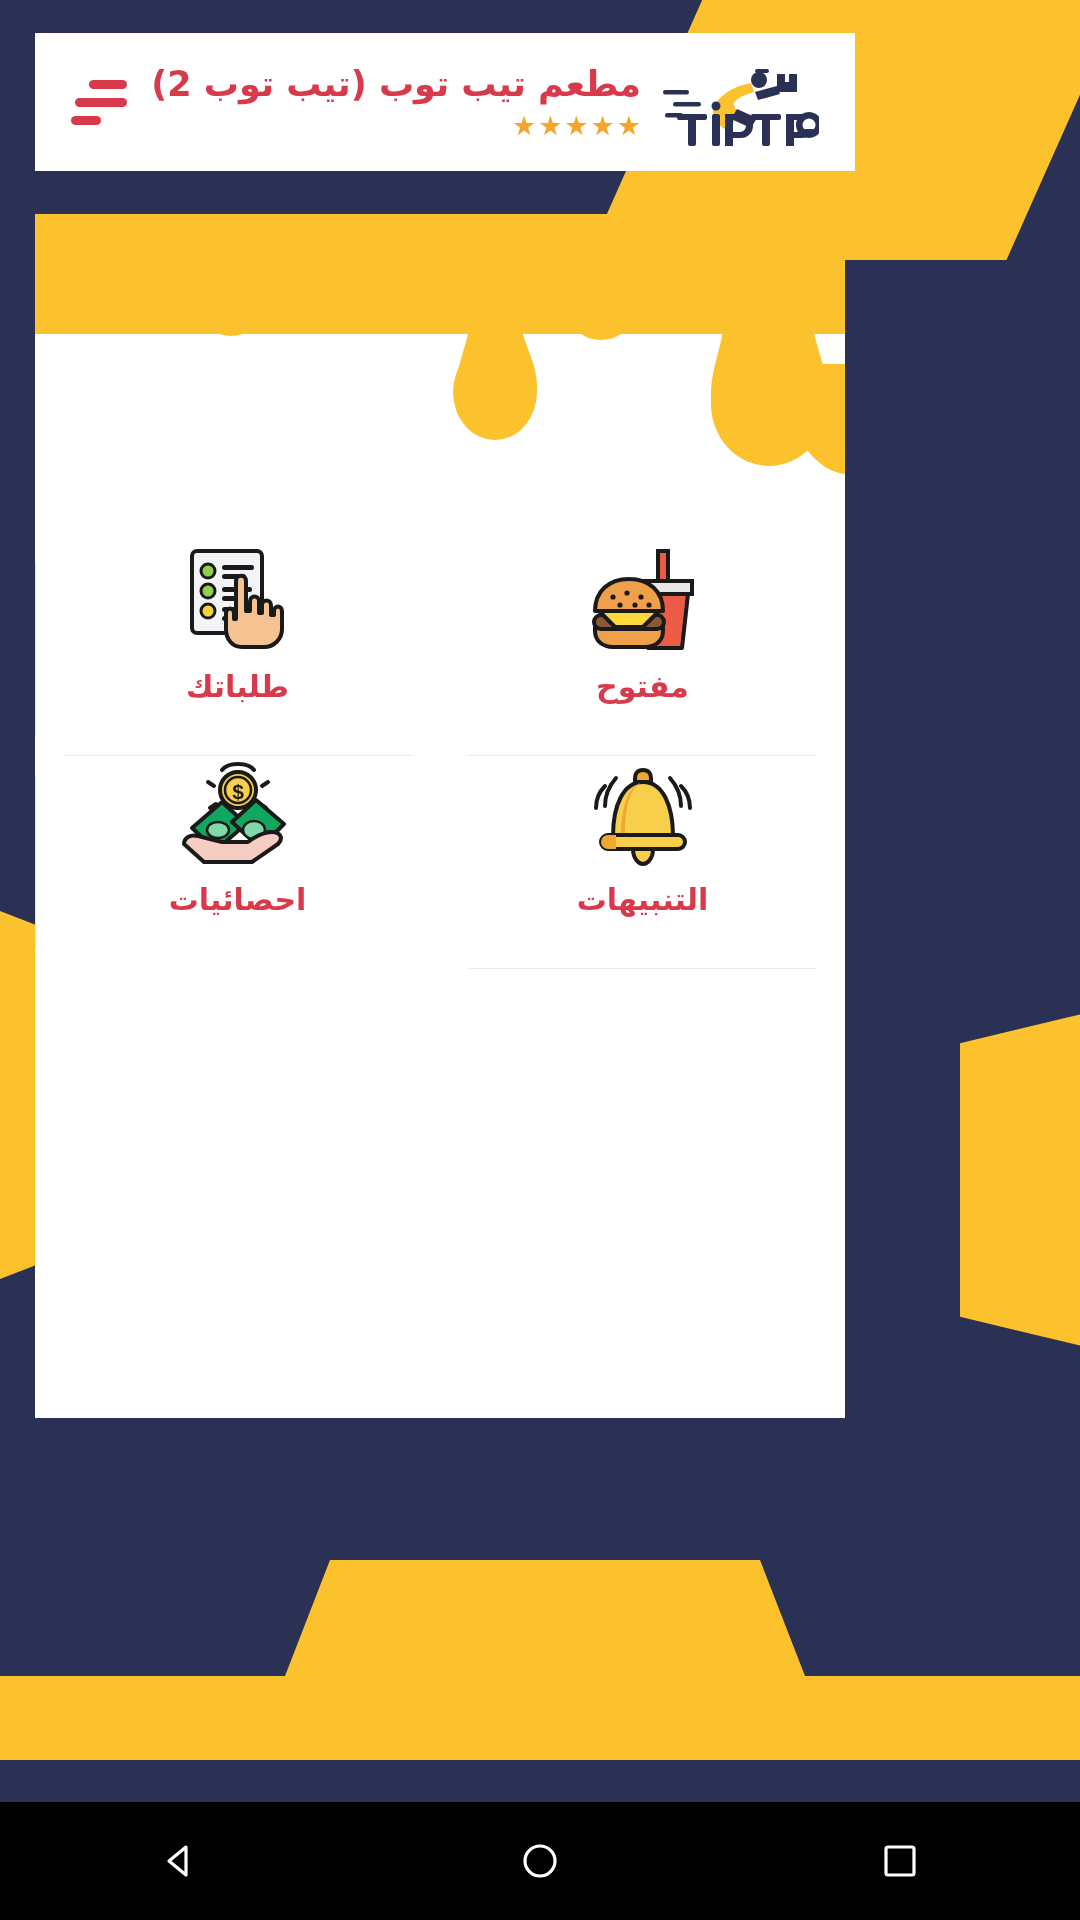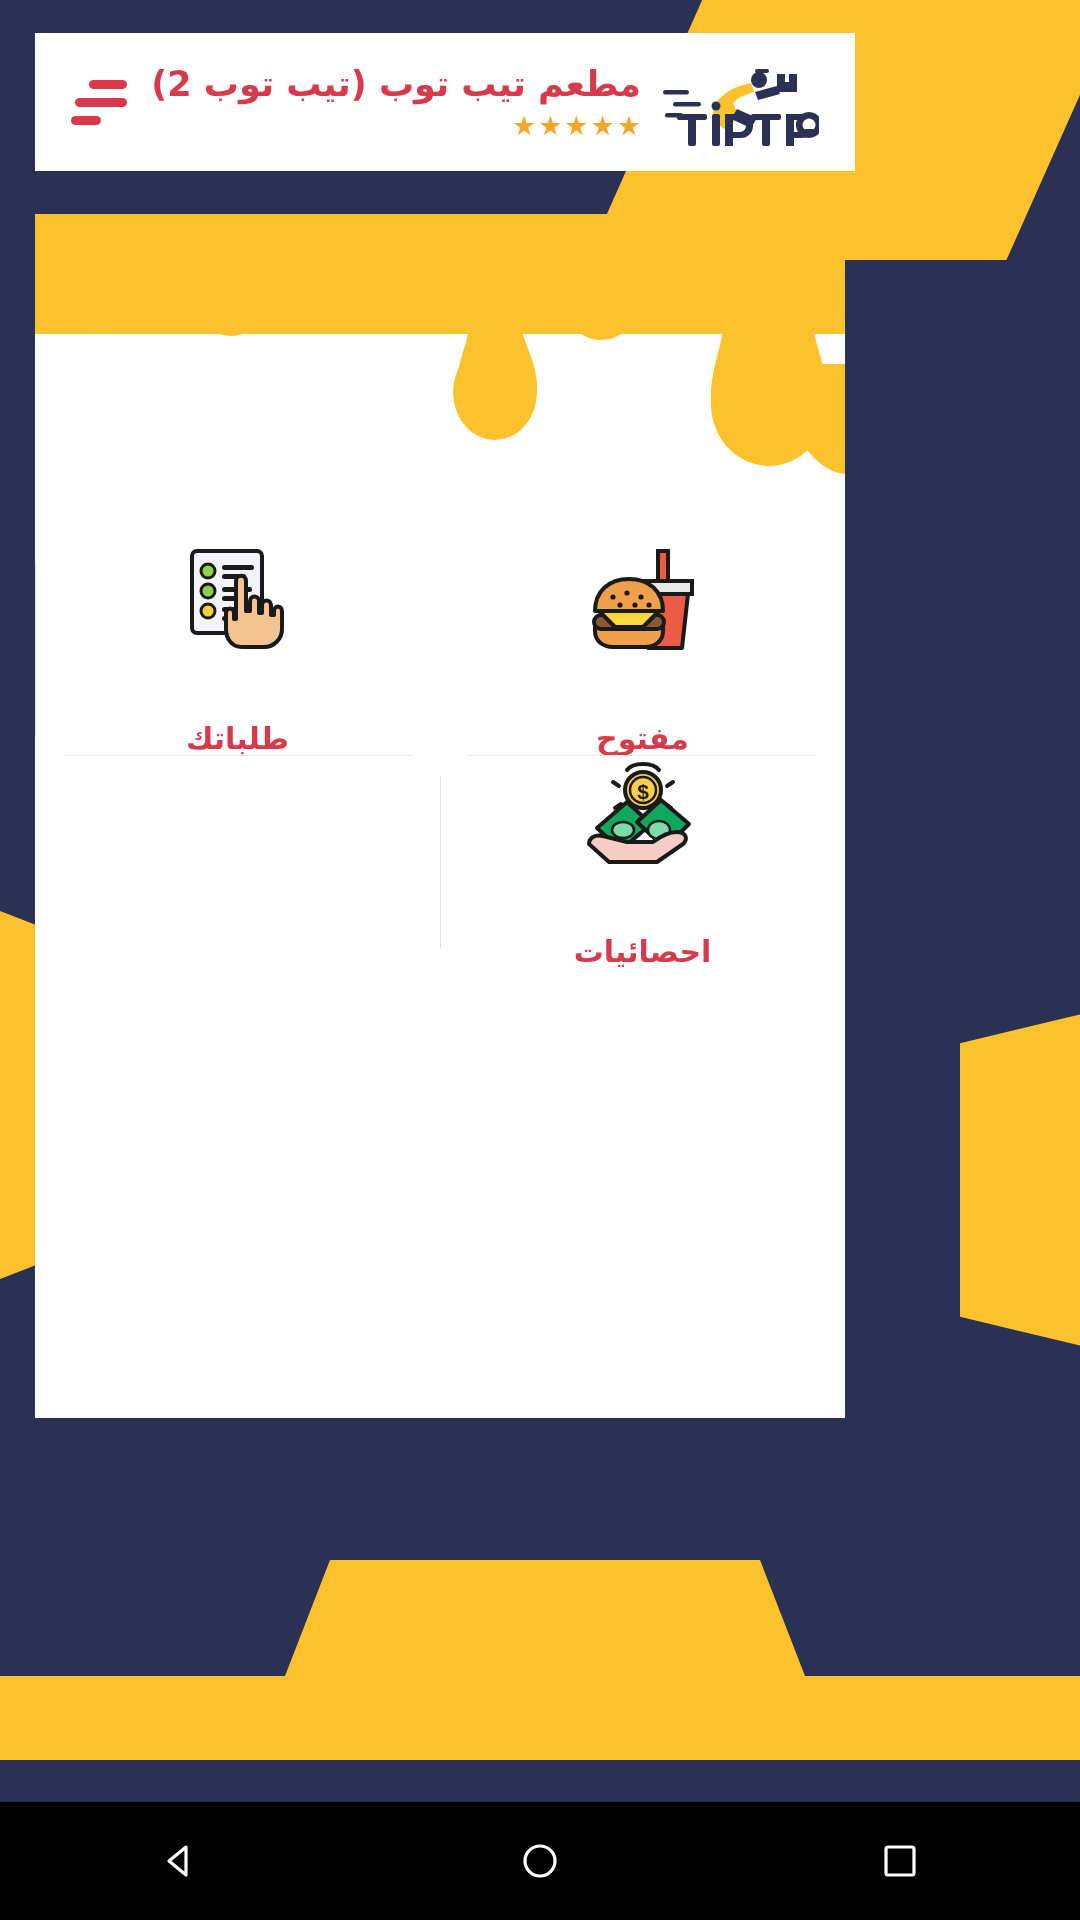--- a/index.html
+++ b/index.html
@@ -148,21 +148,21 @@
   
   .grid {
     margin-top:24px;
     display:grid;
     grid-template-columns:1fr 1fr;
     width:100%;
   }
   .grid-cell {
     height:213px;
     display:flex; flex-direction:column;
-    align-items:center; justify-content:space-between;
+    align-items:center; justify-content:flex-start;
     gap:14px;
     cursor:pointer;
     position:relative;
   }
   .grid-cell .vline {
     position:absolute; top:20px; bottom:20px; left:0;
     width:1px; background:#e3e3e3;
   }
   .grid-cell .hline {
     position:absolute; left:28px; right:28px; bottom:0;
@@ -375,20 +375,38 @@
 
           <path d="M64 104 C54 104 48 96 48 86 L48 70 C48 64 56 64 56 70 L56 76 L58 76 L58 38
                    C58 31 68 31 68 38 L68 68 L72 68 L72 58 C72 52 81 52 81 58 L81 70
                    L84 70 L84 62 C84 56 93 56 93 62 L93 72 L96 72 L96 68 C96 62 104 62 104 68
                    L104 86 C104 96 96 104 86 104 Z" fill="#f5c392" stroke="#1a1a1a" stroke-width="4" stroke-linejoin="round"></path>
         </svg>
       </div>
       <div class="cell-label">طلباتك</div>
     </div>
 
+    <div class="grid-cell">
+      <div class="hline"></div>
+      <div class="cell-icon">
+        <svg viewBox="0 0 120 112" width="120" height="112">
+          <path d="M22 30 C16 36 13 44 13 52" fill="none" stroke="#1a1a1a" stroke-width="4" stroke-linecap="round"></path>
+          <path d="M33 22 C26 30 22 40 22 50" fill="none" stroke="#1a1a1a" stroke-width="4" stroke-linecap="round"></path>
+          <path d="M98 30 C104 36 107 44 107 52" fill="none" stroke="#1a1a1a" stroke-width="4" stroke-linecap="round"></path>
+          <path d="M87 22 C94 30 98 40 98 50" fill="none" stroke="#1a1a1a" stroke-width="4" stroke-linecap="round"></path>
+          <path d="M60 14 C54 14 52 18 52 22 L52 26 L68 26 L68 22 C68 18 66 14 60 14 Z" fill="#f0a830" stroke="#1a1a1a" stroke-width="4" stroke-linejoin="round"></path>
+          <path d="M30 80 C30 50 40 26 60 26 C80 26 90 50 90 80 Z" fill="#f7cf4a" stroke="#1a1a1a" stroke-width="4" stroke-linejoin="round"></path>
+          <path d="M38 80 C38 52 45 30 58 27 C46 32 42 54 42 80 Z" fill="#f0a830"></path>
+          <rect x="18" y="79" width="84" height="14" rx="7" fill="#f7cf4a" stroke="#1a1a1a" stroke-width="4"></rect>
+          <path d="M18 86 a7 7 0 0 1 7 -7 l8 0 l0 14 l-8 0 a7 7 0 0 1 -7 -7 Z" fill="#f0a830"></path>
+          <path d="M50 93 C50 103 56 108 60 108 C64 108 70 103 70 93 Z" fill="#f7cf4a" stroke="#1a1a1a" stroke-width="4" stroke-linejoin="round"></path>
+        </svg>
+      </div>
+      <div class="cell-label">التنبيهات</div>
+    </div>
 
 
 
     <div class="grid-cell">
       <div class="vline"></div>
       <div class="cell-icon">
         <svg viewBox="0 0 120 112" width="120" height="112">
 
           <path d="M44 14 C50 6 70 6 76 14" fill="none" stroke="#1a1a1a" stroke-width="4" stroke-linecap="round"></path>
           <path d="M36 30 L30 26" stroke="#1a1a1a" stroke-width="4" stroke-linecap="round"></path>

